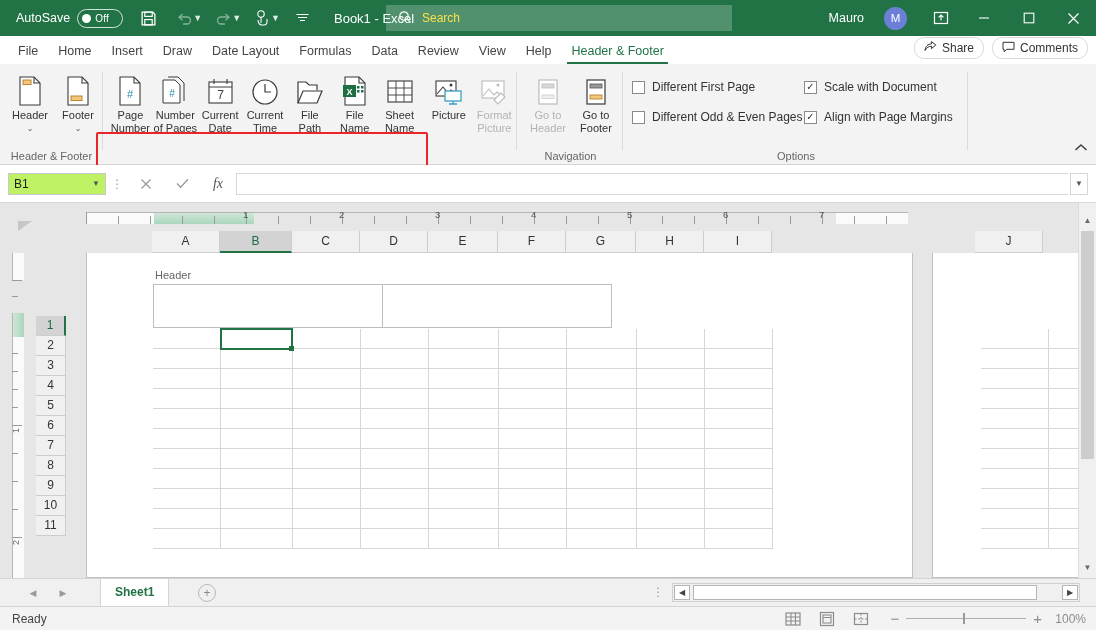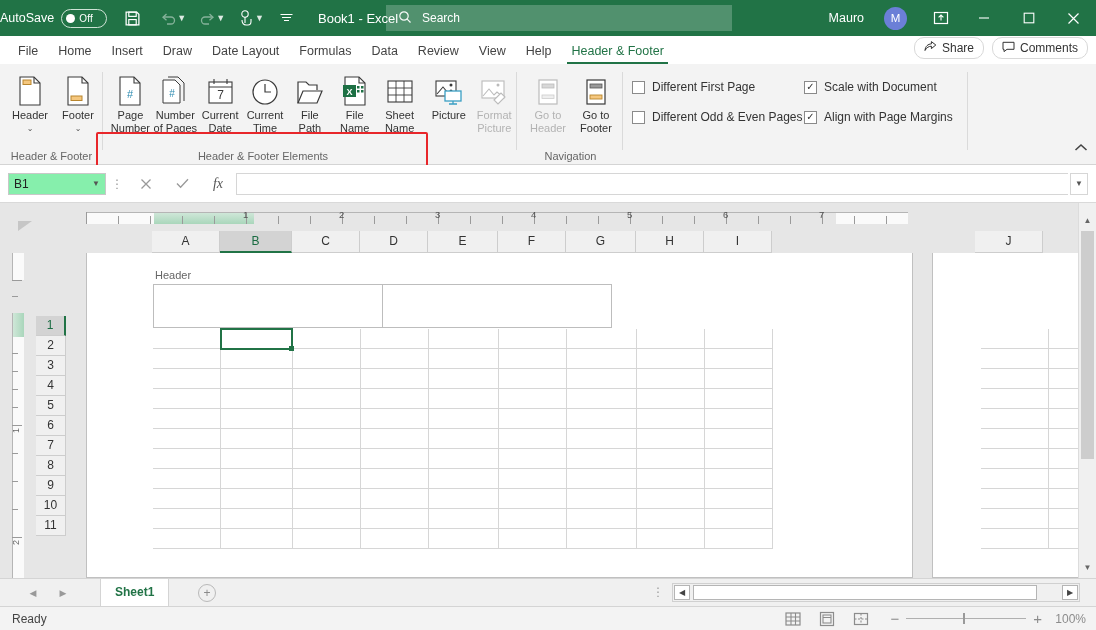--- a/index.html
+++ b/index.html
@@ -12,21 +12,21 @@
     -webkit-font-smoothing: antialiased;
   }
   #app { position:relative; width:1096px; height:630px; }
 
   
   .titlebar {
     position:absolute; left:0; top:0; width:1096px; height:36px;
     background:#217346; color:#fff;
     display:flex; align-items:center;
   }
-  .tb-left { display:flex; align-items:center; gap:0px; padding-left:0; }
+  .tb-left { display:flex; align-items:center; gap:0px; padding-left:16px; }
   .autosave-label { font-size:12.5px; color:#fff; margin-right:7px; }
   .toggle {
     width:46px; height:19px; border-radius:10px; border:1.4px solid #cfe3d6;
     display:flex; align-items:center; gap:4px; padding:0 4px; position:relative;
   }
   .toggle .knob { width:9px; height:9px; border-radius:50%; background:#fff; }
   .toggle .tstate { font-size:10px; color:#fff; letter-spacing:.2px;}
   .qat-btn {
     width:30px; height:28px; display:flex; align-items:center; justify-content:center;
     color:#fff;
@@ -34,21 +34,21 @@
   .qat-btn.dim { opacity:.45; }
   .qat-btn svg { display:block; }
   .chev-sm { font-size:9px; margin-left:-6px; opacity:.85; }
   .doctitle { font-size:13px; margin-left:16px; color:#fff; white-space:nowrap;}
   .searchbox {
     position:absolute; left:386px; top:5px; width:346px; height:26px;
     background:rgba(255,255,255,0.22);
     display:flex; align-items:center; padding-left:12px; gap:10px;
   }
   .searchbox .sicon { opacity:.95; }
-  .searchbox .splaceholder { font-size:12px; color:#ffffff; }
+  .searchbox .splaceholder { font-size:12px; color:#fde047; }
   .tb-right { position:absolute; right:0; top:0; height:36px; display:flex; align-items:center; }
   .username { font-size:12.5px; color:#fff; margin-right:20px; white-space:nowrap;}
   .avatar {
     width:23px; height:23px; border-radius:50%; background:#6b7fd7; color:#fff;
     display:flex;align-items:center;justify-content:center;font-size:11.5px;
     margin-right:14px;
   }
   .ribbondisp { width:40px;height:36px; display:flex;align-items:center;justify-content:center;}
   .wbtn { width:45px; height:36px; display:flex;align-items:center;justify-content:center;}
 
@@ -107,21 +107,21 @@
   .collapse-ribbon {
     position:absolute; right:8px; top:78px; font-size:11px; color:#555; cursor:pointer;
   }
 
   
   .fbar {
     position:absolute; left:0; top:165px; width:1096px; height:38px; background:#fff;
     display:flex; align-items:center; border-bottom:1px solid #d9d9d9;
   }
   .namebox {
-    margin-left:8px; width:98px; height:22px; border:1px solid #c8c8c8; background:#86efac;
+    margin-left:8px; width:98px; height:22px; border:1px solid #c8c8c8; background:#bef264;
     display:flex; align-items:center; justify-content:space-between; padding:0 5px;
     font-size:12px; color:#222;
   }
   .namebox .nb-chev { font-size:8px; color:#555; }
   .fb-dots { width:22px; text-align:center; color:#999; font-size:12px; letter-spacing:0; }
   .fb-icons { display:flex; align-items:flex-start; gap:0px; }
   .fb-ic { width:36px; height:22px; display:flex; align-items:center; justify-content:center; color:#999; font-size:13px;}
   .fb-ic.fx { color:#555; font-style:italic; font-family:"Liberation Serif", serif; font-size:14px;}
   .fb-input {
     flex:1; height:22px; margin-right:2px; border:1px solid #d6d6d6; border-right:none; background:#fff;
@@ -450,21 +450,20 @@
           <span class="ic">
             <svg width="28" height="28" viewBox="0 0 28 28">
                 <rect x="2" y="3" width="24" height="21" fill="#fff" stroke="#3a3a3a" stroke-width="1.1"></rect>
                 <path d="M2 10h24M2 17h24M10 3v21M18 3v21" stroke="#3a3a3a" stroke-width="0.9"></path>
               </svg>
           </span>
           <span class="lbl">Sheet</span>
           <span class="lbl">Name</span>
         </div>
       </div>
-      <div class="glabel">Header &amp; Footer Elements</div>
     </div>
 
     <div class="rgroup" style="left:424px; width:93px;">
       <div class="gbody" style="padding-left:2px;">
         <div class="bigbtn" style="width:46px;">
           <span class="ic">
             <svg width="30" height="28" viewBox="0 0 30 28">
                 <rect x="2" y="3" width="20" height="15" fill="#fff" stroke="#3a3a3a" stroke-width="1.1"></rect>
                 <path d="M3 16l6-7 5 6 3-3 5 5" fill="none" stroke="#3a3a3a" stroke-width="1.1"></path>
                 <circle cx="17" cy="7" r="1.5" fill="#3a3a3a"></circle>
@@ -534,20 +533,21 @@
       <div style="position:absolute; left:180px; top:16px; display:flex; flex-direction:column; gap:16px;">
         <div class="checkrow">
           <span class="cbox">✓</span>
           <span>Scale with Document</span>
         </div>
         <div class="checkrow">
           <span class="cbox">✓</span>
           <span>Align with Page Margins</span>
         </div>
       </div>
+      <div class="glabel">Options</div>
     </div>
     <div class="gsep" style="left:967px;"></div>
 
     <div class="redbox"></div>
     <div class="collapse-ribbon">
       <svg width="14" height="9" viewBox="0 0 14 9">
           <path d="M1.5 7L7 2l5.5 5" fill="none" stroke="#444" stroke-width="1.6"></path>
         </svg>
     </div>
   </div>

